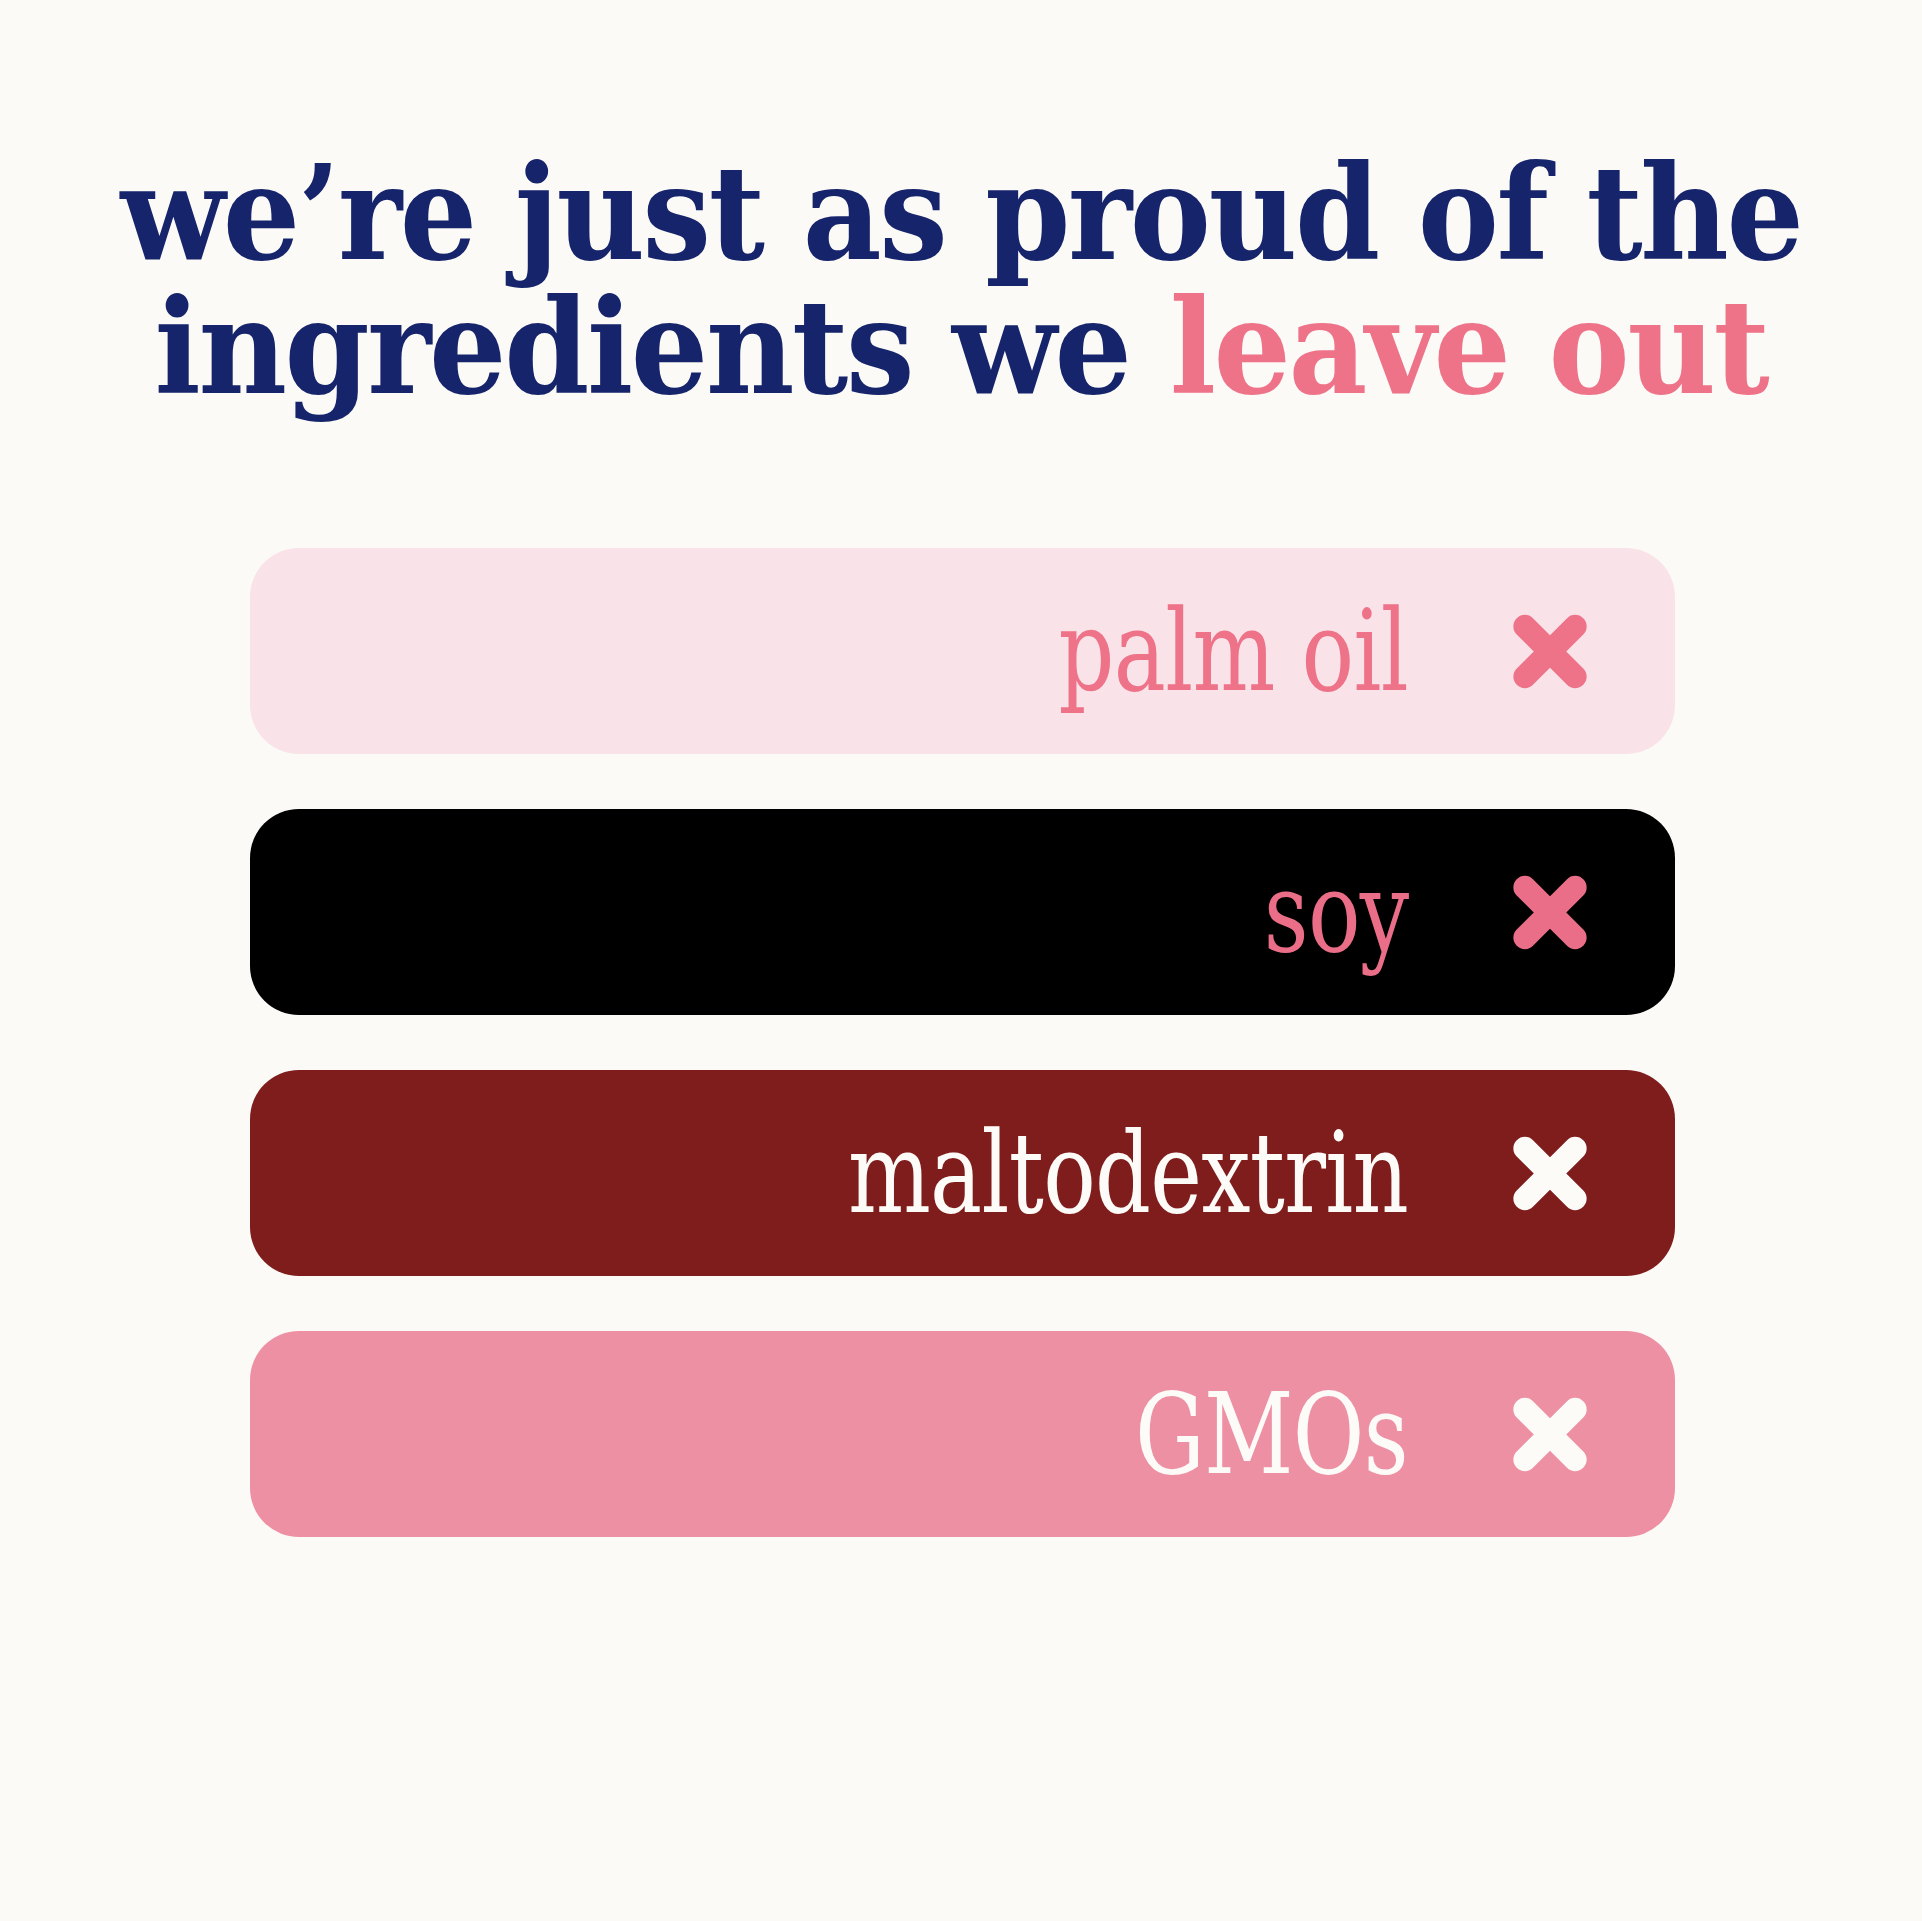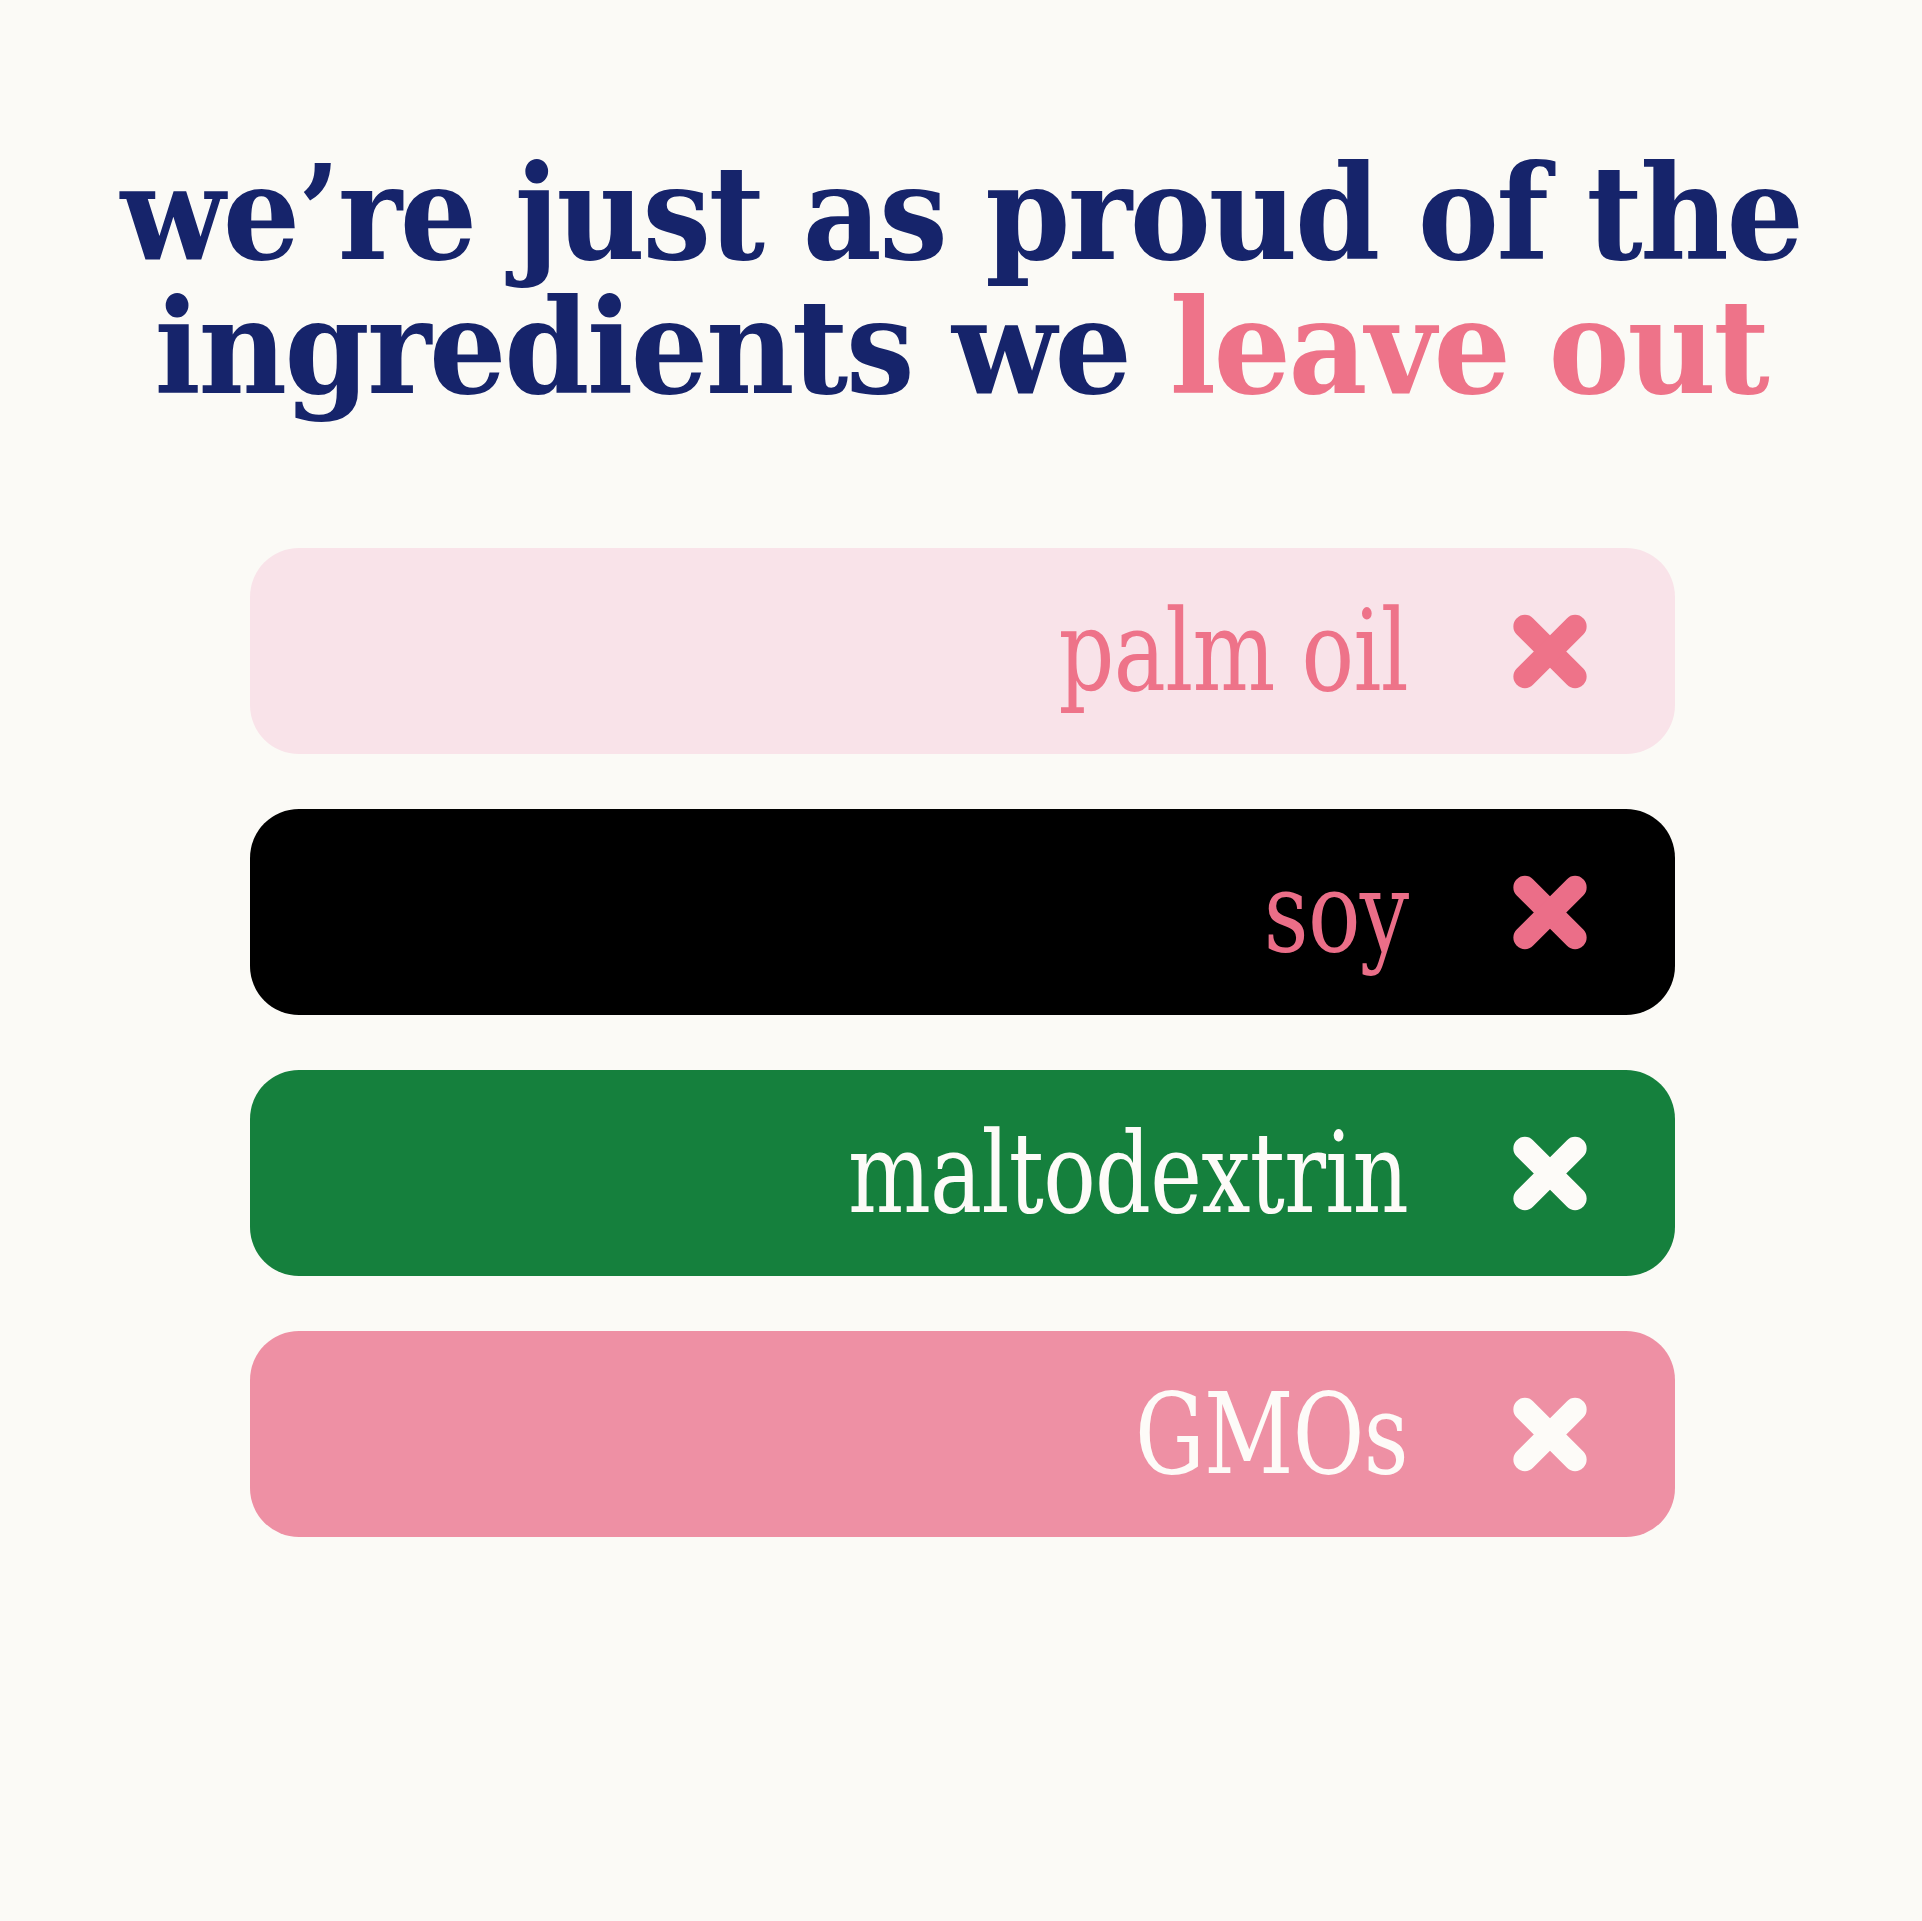--- a/index.html
+++ b/index.html
@@ -123,21 +123,21 @@
           <span class="b" style="background: rgb(238, 115, 137);"></span>
         </span>
       </div>
       <div class="pill" style="background: #000000;">
         <span class="pill-label" style="color: rgb(235, 110, 136);">soy</span>
         <span class="pill-x">
           <span class="a" style="background: rgb(235, 110, 136);"></span>
           <span class="b" style="background: rgb(235, 110, 136);"></span>
         </span>
       </div>
-      <div class="pill" style="background: #15803d;">
+      <div class="pill" style="background: #7f1d1d;">
         <span class="pill-label" style="color: rgb(253, 251, 248);">maltodextrin</span>
         <span class="pill-x">
           <span class="a" style="background: rgb(253, 251, 248);"></span>
           <span class="b" style="background: rgb(253, 251, 248);"></span>
         </span>
       </div>
       <div class="pill" style="background: rgb(238, 144, 164);">
         <span class="pill-label" style="color: rgb(253, 251, 248);">GMOs</span>
         <span class="pill-x">
           <span class="a" style="background: rgb(253, 251, 248);"></span>

